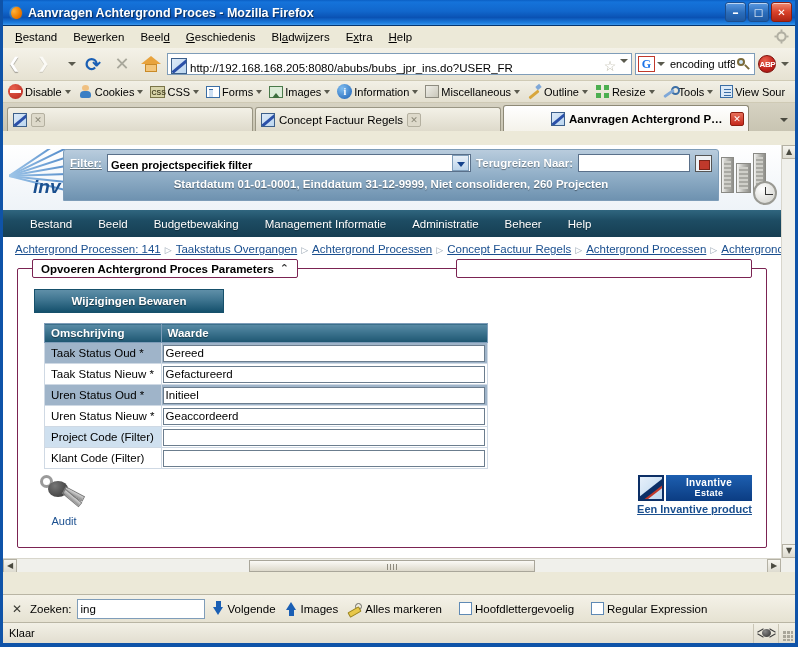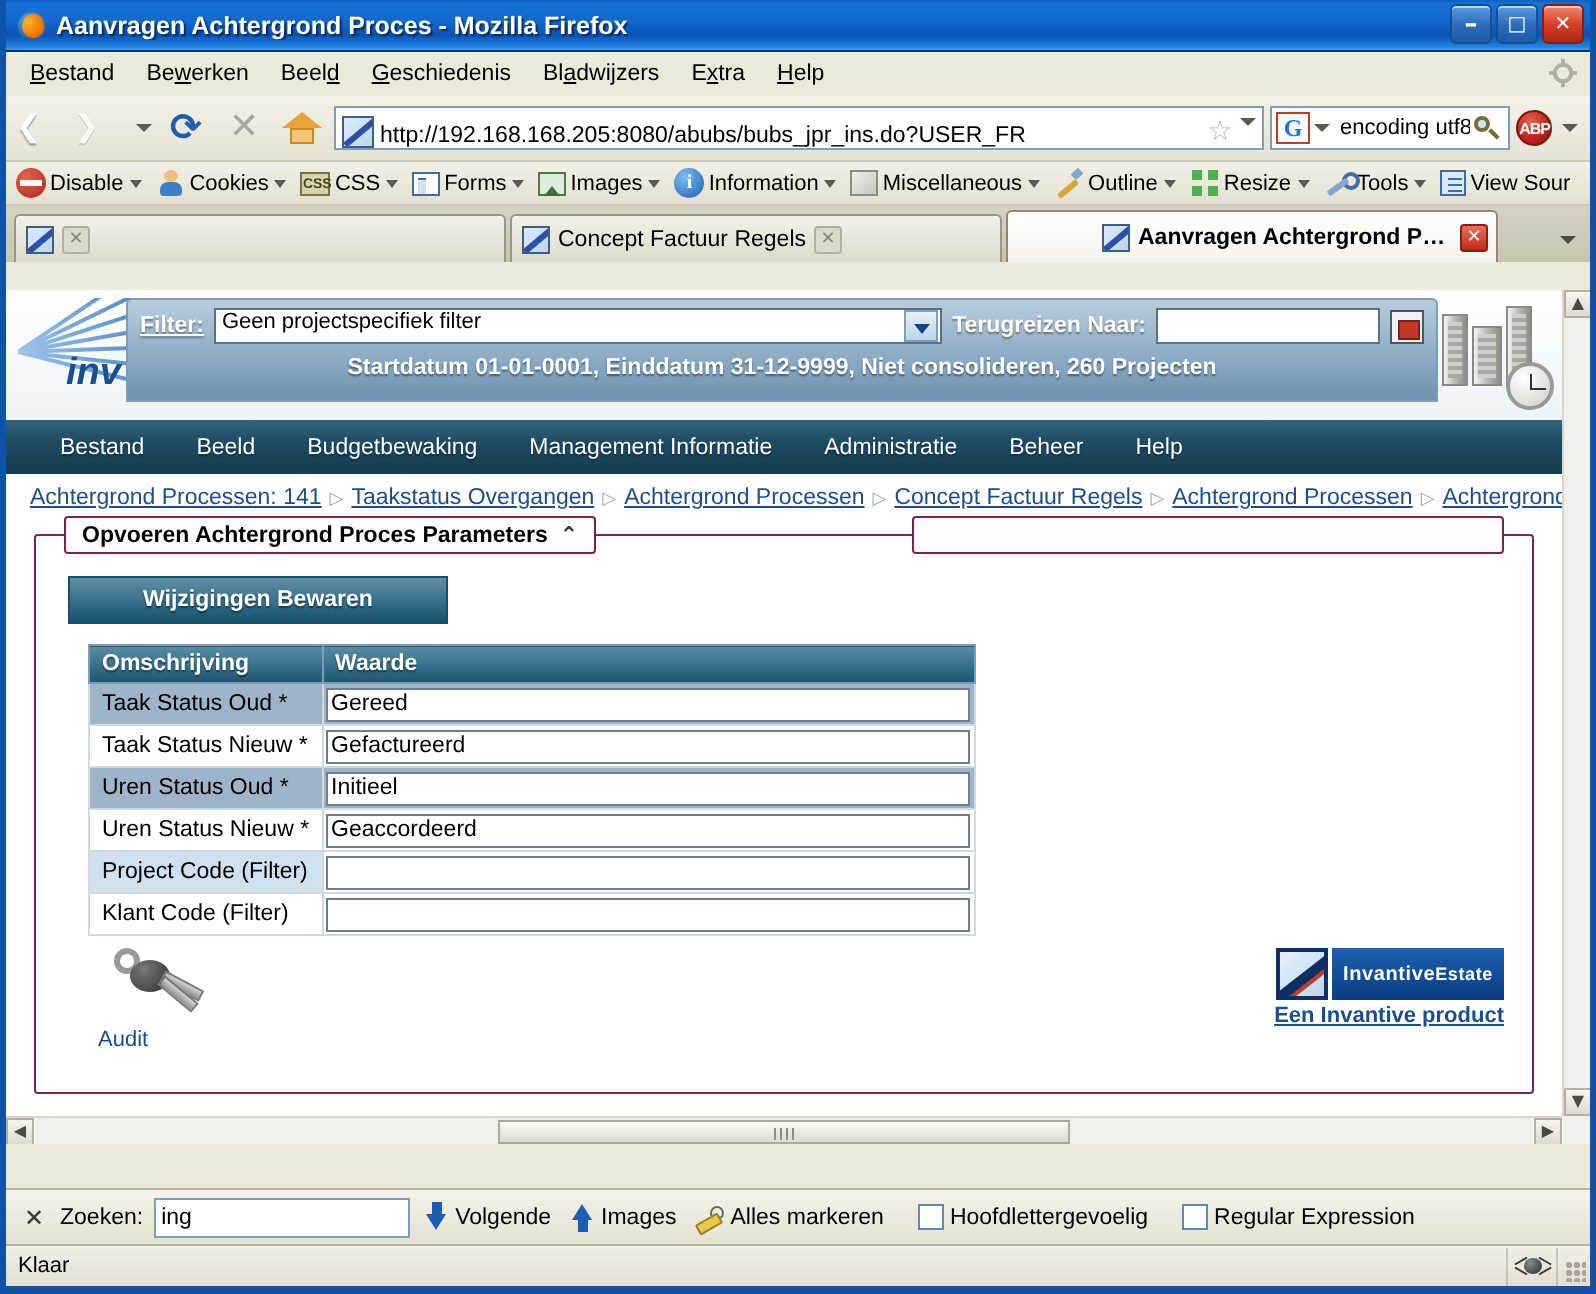--- a/index.html
+++ b/index.html
@@ -289,21 +289,21 @@
   #bannerbox {
     position:absolute; left:60px; top:4px; right:62px; height:52px;
     background:linear-gradient(to bottom,#b9ccdd 0%,#95b2ca 45%,#6e92b0 100%);
     border:1px solid #7d9cb8; border-radius:3px 3px 0 0;
   }
   #filterrow { display:flex; align-items:center; height:26px; padding:0 6px; gap:5px; }
   #filterlbl { color:#fff; font-weight:bold; font-size:11.5px; text-decoration:underline;
                text-shadow:0 1px 1px rgba(0,0,0,.4); white-space:nowrap; }
   #filtersel {
     flex:1; height:18px; background:#fff; border:1px solid #5a708a;
-    display:flex; align-items:flex-start; font-size:11px; color:#000; min-width:0;
+    display:flex; align-items:flex-end; font-size:11px; color:#000; min-width:0;font-weight:bold;
   }
   #filtersel .v { flex:1; padding-left:3px; overflow:hidden; white-space:nowrap; }
   #filtersel .btn {
     width:17px; height:16px; flex:none; margin-right:1px;
     background:linear-gradient(to bottom,#e8f0f8,#bcd4ea); border:1px solid #7f9db9;
     position:relative;
   }
   #filtersel .btn:after {
     content:""; position:absolute; left:4px; top:6px;
     border-left:4px solid transparent; border-right:4px solid transparent;
@@ -402,21 +402,21 @@
   table#grid tr.odd2 td.lbl { background:#cfe0ef; }
   table#grid td.lbl { padding:0 6px; white-space:nowrap; }
   table#grid td.val { padding:1px 2px 1px 1px; }
   table#grid td.val input {
     width:100%; height:17px; border:1px solid #6b7d8e; background:#fff;
     font-family:"Liberation Sans", sans-serif; font-size:11.5px; color:#000;
     padding:0 2px;
   }
   
   #footzone { position:relative; height:66px; margin:4px 0 0 0; }
-  #auditicon { position:absolute; left:23px; top:0; width:64px; text-align:left; }
+  #auditicon { position:absolute; left:6px; top:0; width:64px; text-align:center; }
   #auditicon .keys { position:relative; width:56px; height:40px; margin:0 auto; }
   #auditicon .ring {
     position:absolute; left:4px; top:2px; width:13px; height:13px; border-radius:50%;
     border:3px solid #9a9a9a; background:transparent;
   }
   #auditicon .head {
     position:absolute; left:12px; top:8px; width:20px; height:16px; border-radius:50%;
     background:radial-gradient(circle at 35% 30%,#767676,#2e2e2e);
   }
   #auditicon .sh1, #auditicon .sh2 {
@@ -436,21 +436,21 @@
     content:""; position:absolute; left:-4px; top:9px; width:36px; height:5px;
     background:#0c2f66; transform:rotate(-38deg);
   }
   #brandicon:before {
     content:""; position:absolute; left:-4px; top:14px; width:36px; height:3px;
     background:#c0392b; transform:rotate(-38deg);
   }
   #brandlogo {
     width:86px; height:26px; background:linear-gradient(to bottom,#1d5fb0,#0b3c82);
     color:#fff; font-weight:bold; font-size:10px; line-height:11px;
-    display:flex; flex-direction:row; align-items:center; justify-content:center;
+    display:flex; flex-direction:column; align-items:center; justify-content:center;
     letter-spacing:.3px; flex:none;
   }
   #brandlogo .l2 { font-size:9px; }
   #brandlink {
     font-size:11px; color:#1a4f8f; text-decoration:underline; font-weight:bold;
     margin-top:2px; display:block;
   }
 
   
   #vscroll {

